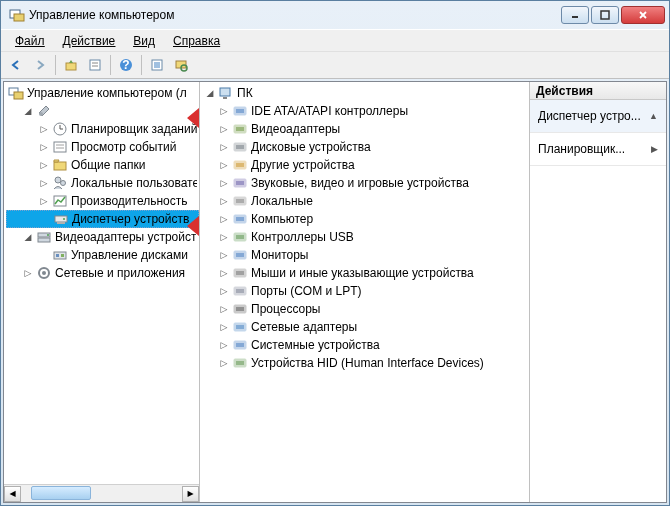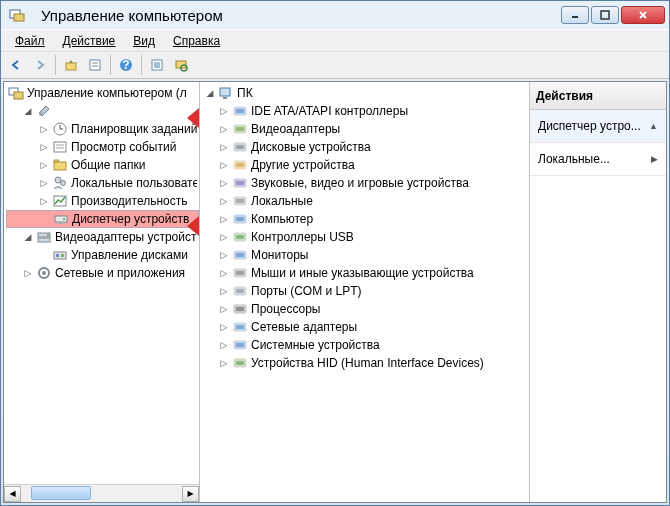--- a/index.html
+++ b/index.html
@@ -1,47 +1,47 @@
 <!DOCTYPE html>
 <html><head>
 <meta charset="utf-8">
 <style>
 * { box-sizing: border-box; margin: 0; padding: 0; font-family: "Segoe UI", Tahoma, sans-serif; font-size: 12px; }
 body { background: #fff; }
 .window { width: 670px; height: 506px; border: 1px solid #5a7fa0; background: linear-gradient(#e8f0f8, #d6e4f0); display: flex; flex-direction: column; }
 .titlebar { height: 28px; display: flex; align-items: center; padding: 0 4px; }
 .titlebar .ticon { width: 16px; height: 16px; margin: 0 4px; display:flex;align-items:center;justify-content:center; }
-.titlebar .ttitle { flex:1; color:#000; font-size:15px;margin-left:12px; }
+.titlebar .ttitle { flex:1; color:#000; font-size:12px; }
 .winbtns { display:flex; gap:2px; }
 .winbtn { width:28px; height:18px; border:1px solid #6d8aa8; border-radius:3px; background:linear-gradient(#f2f6fb,#cbdff0); display:flex;align-items:center;justify-content:center; font-size:10px; cursor:pointer; }
 .winbtn.close { background:linear-gradient(#f08080,#d43c3c); color:#fff; border-color:#a03030; width:44px; }
 .menubar { height:22px; background:#f0f0f0; border-top:1px solid #fff; display:flex; align-items:center; padding:0 6px; gap:2px; }
 .menubar .mitem { padding:2px 8px; cursor:pointer;text-decoration:underline; }
 .menubar .mitem u { text-decoration:underline; }
 .toolbar { height:28px; background:#f0f0f0; border-top:1px solid #e0e0e0; border-bottom:1px solid #c0c0c0; display:flex; align-items:center; padding:0 4px; gap:2px; }
 .tbtn { width:22px; height:22px; border:1px solid transparent; display:flex;align-items:center;justify-content:center; cursor:pointer; border-radius:2px; }
 .tsep { width:1px; height:20px; background:#c0c0c0; margin:0 2px; }
 .content { flex:1; display:flex; background:#fff; border:1px solid #828790; margin:2px; overflow:hidden; }
 .pane-left { width:196px; border-right:1px solid #c0c0c0; display:flex; flex-direction:column; overflow:hidden; position:relative; }
 .pane-mid { flex:1; border-right:1px solid #c0c0c0; overflow:auto; position:relative; }
 .pane-right { width:136px; display:flex; flex-direction:column; }
 .tree { padding:2px 0 2px 2px; overflow:hidden; flex:1; }
 .node { display:flex; align-items:center; height:18px; white-space:nowrap; cursor:pointer; padding-right:2px; }
-.node.sel { background:#fca5a5; border:1px dotted #7da2ce; height:18px; }
+.node.sel { background:#0ea5e9; border:1px dotted #7da2ce; height:18px; }
 .tw { width:12px; height:12px; margin-right:2px; display:flex;align-items:center;justify-content:center; font-size:9px; color:#5a5a5a; cursor:pointer; flex-shrink:0; }
 .ic { width:16px; height:16px; margin-right:3px; display:flex;align-items:center;justify-content:center; flex-shrink:0; }
 .lbl { white-space:nowrap; overflow:hidden; }
 .indent1 { padding-left:2px; }
 .indent2 { padding-left:16px; }
 .indent3 { padding-left:32px; }
 .scrollx { height:18px; border-top:1px solid #d0d0d0; background:#f0f0f0; display:flex; align-items:center; }
 .sxbtn { width:17px; height:16px; border:1px solid #b0b0b0; background:linear-gradient(#fff,#e0e0e0); display:flex;align-items:center;justify-content:center; font-size:8px; cursor:pointer; }
 .sxtrack { flex:1; height:16px; background:#f0f0f0; position:relative; }
 .sxthumb { position:absolute; left:10px; top:0; width:60px; height:14px; border:1px solid #8ab4db; background:linear-gradient(#d6ecff,#a8d0f0); border-radius:2px; cursor:pointer; }
-.actions-header { height:28px; background:linear-gradient(#f8f8f8,#e8e8e8); border-bottom:1px solid #c8c8c8; display:flex;align-items:center; padding:0 6px; font-weight:bold; }
+.actions-header { height:18px; background:linear-gradient(#f8f8f8,#e8e8e8); border-bottom:1px solid #c8c8c8; display:flex;align-items:center; padding:0 6px; font-weight:bold; }
 .action-row { height:24px; display:flex; align-items:center; padding:16px 8px; border-bottom:1px solid #e8e8e8; cursor:pointer; justify-content:space-between; }
 .action-row.hi { background:#eef4fb; }
 .action-row .arr { font-size:9px; color:#555; }
 .arrow-marker { position:absolute; width:36px; height:20px; pointer-events:none; z-index:5; }
 svg { display:block; }
 </style>
 </head>
 <body>
 
 <div class="window">
@@ -431,19 +431,19 @@
       </div>
     </div>
 
     <div class="pane-right">
       <div class="actions-header">Действия</div>
       <div class="action-row hi">
         <span>Диспетчер устро...</span>
         <span class="arr">▲</span>
       </div>
       <div class="action-row">
-        <span>Локальные...</span>
+        <span>Планировщик...</span>
         <span class="arr">▶</span>
       </div>
     </div>
 
   </div>
 </div>
 
 </body></html>

